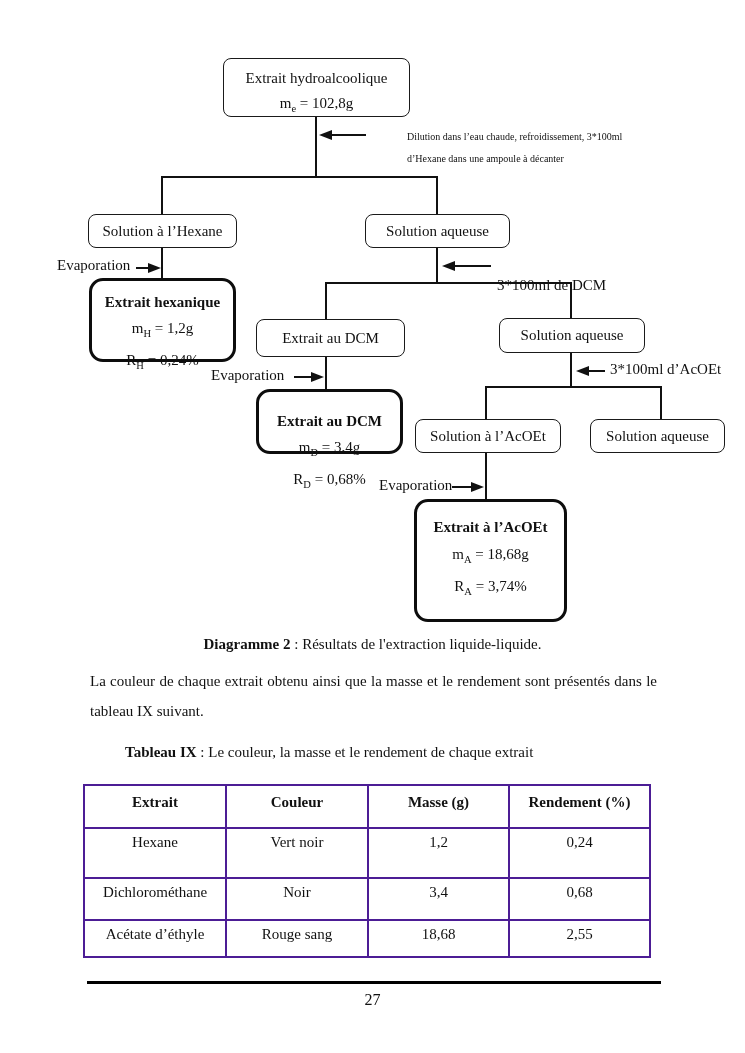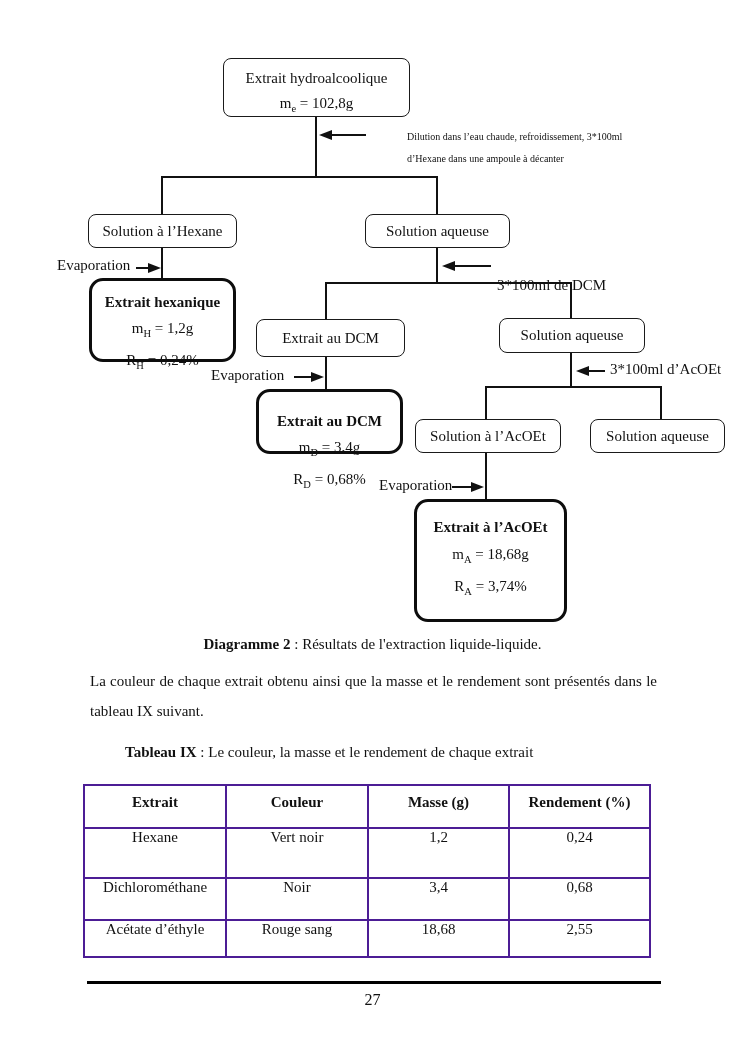--- a/index.html
+++ b/index.html
@@ -47,21 +47,21 @@
     position:absolute; left:83px; top:784px; width:566px;
     border-collapse:collapse; table-layout:fixed;
     font-size:15px; text-align:center;
   }
   table.dtable th, table.dtable td {
     border:2px solid #4c1d95;
     vertical-align:top;
     font-weight:normal;
   }
   table.dtable thead th { font-weight:bold; padding-top:8px; height:43px; }
-  table.dtable td { }
+  table.dtable td { padding-top:5px; }
   tr.r1 td { height:50px; }
   tr.r2 td { height:42px; }
   tr.r3 td { height:37px; }
 
   
   .footer-rule { position:absolute; left:87px; top:981px; width:574px; height:3px; background:#000; }
   .page-number { position:absolute; left:0; top:991px; width:745px; text-align:center; font-size:16px; }
 </style>
 </head>
 <body>

